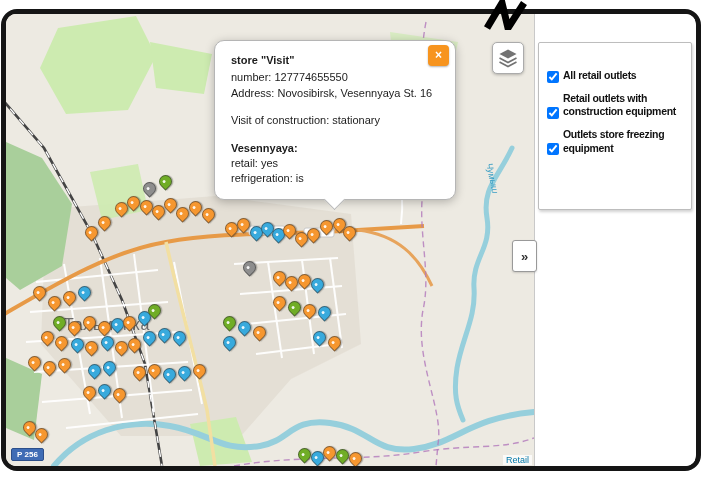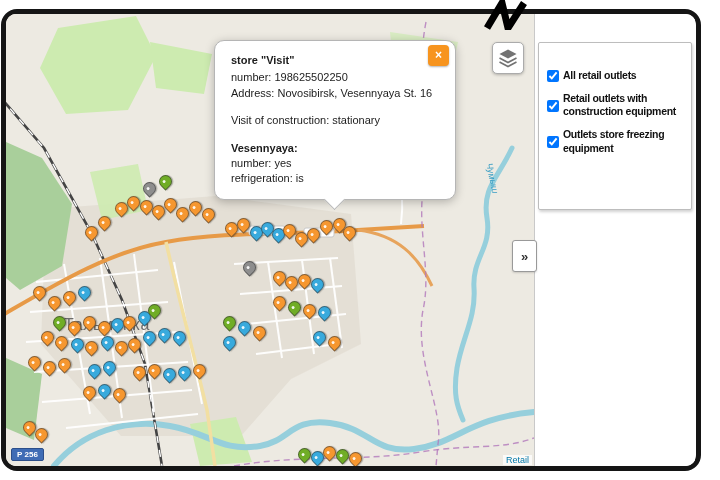--- a/index.html
+++ b/index.html
@@ -56,21 +56,21 @@
     box-shadow:0 1px 2px rgba(0,0,0,.3);cursor:pointer;
   }
 
   
   .sidebar{position:absolute;left:528px;top:0;width:161px;height:452px;background:#fff;border-left:1px solid #c9c9c9;box-sizing:border-box}
   .filter-box{
     position:absolute;left:3px;top:28px;width:154px;height:168px;background:#fff;
     border:1px solid #bdbdbd;border-radius:2px;box-shadow:1px 2px 3px rgba(0,0,0,.18);
     padding:26px 3px 0 6px;box-sizing:border-box;
   }
-  .filter-row{display:flex;align-items:center;gap:4px;margin-bottom:9px;font-size:10.5px;font-weight:bold;color:#111;line-height:1.3;letter-spacing:-.3px;cursor:pointer}
+  .filter-row{display:flex;align-items:flex-end;gap:4px;margin-bottom:9px;font-size:10.5px;font-weight:bold;color:#111;line-height:1.3;letter-spacing:-.3px;cursor:pointer}
   .filter-row input{width:12px;height:12px;margin:1px 0 0 2px;flex:none}
   .collapse-handle{
     position:absolute;left:506px;top:226px;width:23px;height:30px;background:#fff;border:1px solid #999;
     border-radius:3px;display:flex;align-items:center;justify-content:center;font-weight:bold;font-size:13px;color:#333;
     z-index:25;cursor:pointer;box-shadow:0 1px 2px rgba(0,0,0,.15);
   }
 
   .notch{position:absolute;left:483px;top:0;z-index:50}
 </style>
 </head>
@@ -228,25 +228,25 @@
         <svg width="20" height="20" viewBox="0 0 20 20">
           <path d="M10 1.5 L18.5 6 L10 10.5 L1.5 6 Z" fill="#737373"></path>
           <path d="M1.5 10 L10 14.5 L18.5 10" fill="none" stroke="#737373" stroke-width="1.6"></path>
           <path d="M1.5 14 L10 18.5 L18.5 14" fill="none" stroke="#737373" stroke-width="1.6"></path>
         </svg>
       </div>
 
       <div class="popup">
         <div class="popup-close">×</div>
         <div class="popup-title">store "Visit"</div>
-        <div>number: 198625502250</div>
+        <div>number: 127774655550</div>
         <div>Address: Novosibirsk, Vesennyaya St. 16</div>
         <div class="sp">Visit of construction: stationary</div>
         <div class="sp bold">Vesennyaya:</div>
-        <div>number: yes</div>
+        <div>retail: yes</div>
         <div>refrigeration: is</div>
         <div class="popup-tail"></div>
       </div>
     </div>
 
     <div class="sidebar">
       <div class="filter-box">
         <label class="filter-row">
           <input type="checkbox" checked="" style="">
           <span>All retail outlets</span>

